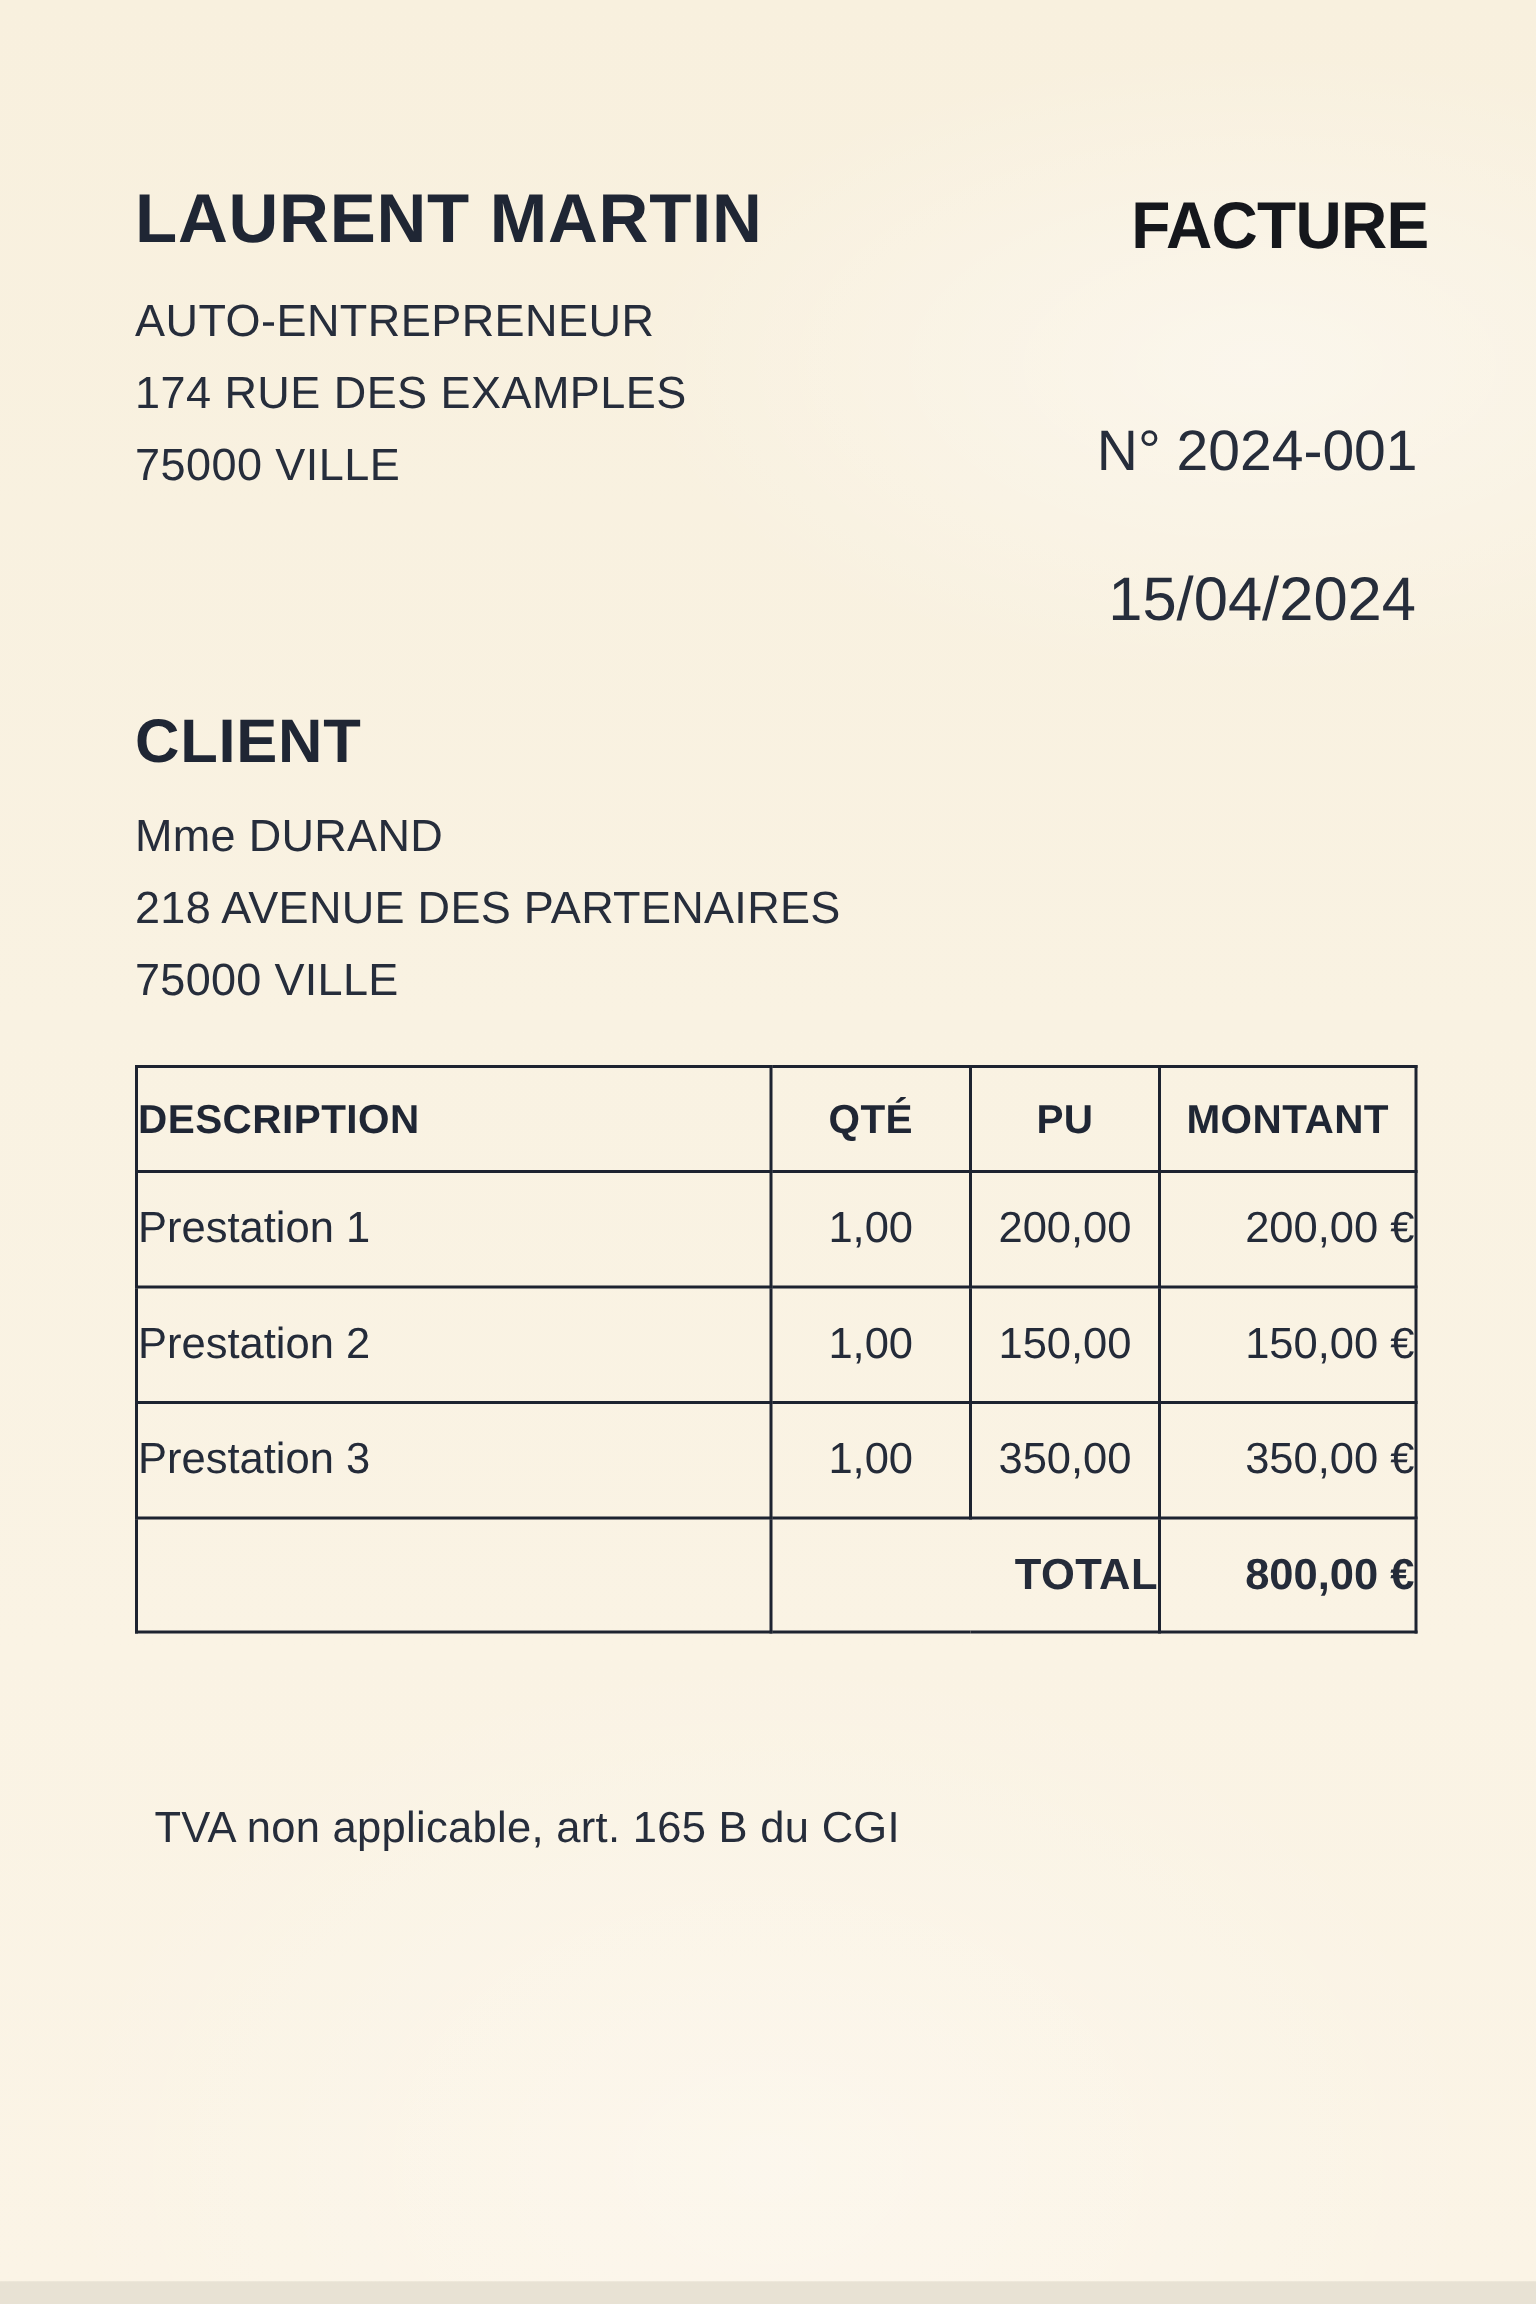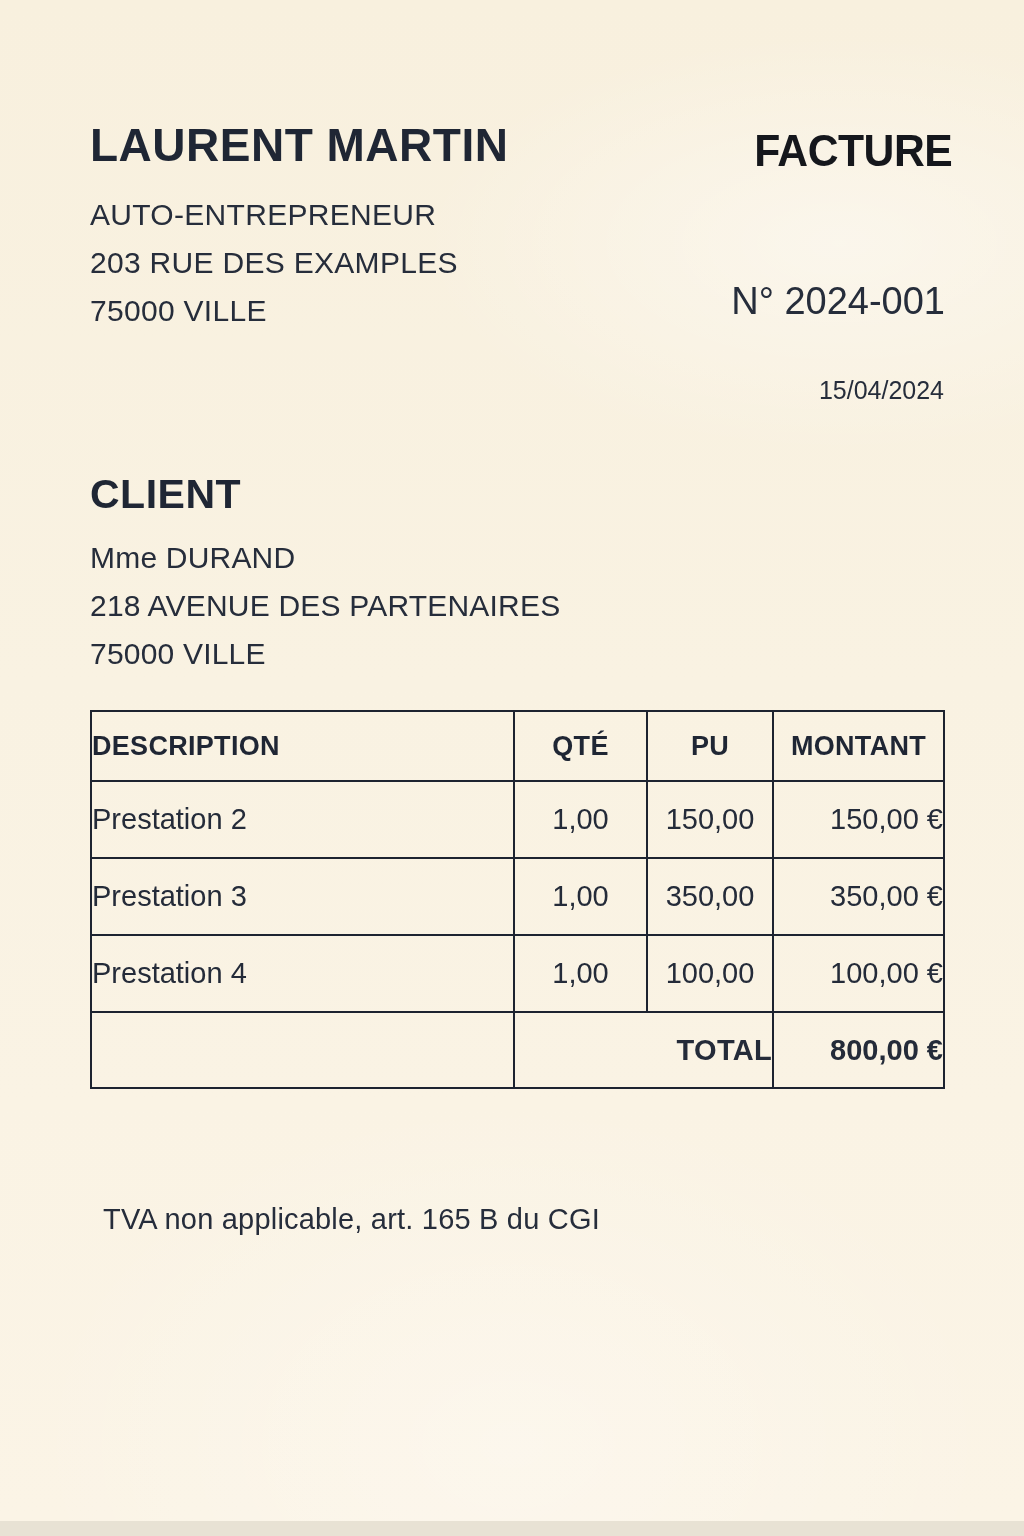--- a/index.html
+++ b/index.html
@@ -55,21 +55,21 @@
     position: absolute;
     top: 280px;
     right: 79px;
     font-size: 38px;
     color: #262d3b;
   }
   .invoice-date {
     position: absolute;
     top: 376px;
     right: 80px;
-    font-size: 25px;
+    font-size: 41px;
     color: #262d3b;
   }
 
   
   .client { position: absolute; left: 90px; top: 472px; }
   .client-heading {
     font-size: 41px;
     font-weight: bold;
     letter-spacing: 0.5px;
     color: #1f2634;
@@ -147,21 +147,21 @@
   }
 </style>
 </head>
 <body>
 
 <div class="page">
 
   <div class="seller">
     <div class="seller-name">LAURENT MARTIN</div>
     <div class="seller-line">AUTO-ENTREPRENEUR</div>
-    <div class="seller-line">203 RUE DES EXAMPLES</div>
+    <div class="seller-line">174 RUE DES EXAMPLES</div>
     <div class="seller-line">75000 VILLE</div>
   </div>
 
   <div class="invoice-title">FACTURE</div>
   <div class="invoice-number">N° 2024-001</div>
   <div class="invoice-date">15/04/2024</div>
 
   <div class="client">
     <div class="client-heading">CLIENT</div>
     <div class="client-line">Mme DURAND</div>
@@ -179,37 +179,37 @@
     <thead>
       <tr>
         <th class="th-desc">DESCRIPTION</th>
         <th class="th-qty">QTÉ</th>
         <th class="th-pu">PU</th>
         <th class="th-montant">MONTANT</th>
       </tr>
     </thead>
     <tbody>
       <tr>
+        <td class="td-desc">Prestation 1</td>
+        <td class="td-qty">1,00</td>
+        <td class="td-pu">200,00</td>
+        <td class="td-montant">200,00 €</td>
+      </tr>
+      <tr>
         <td class="td-desc">Prestation 2</td>
         <td class="td-qty">1,00</td>
         <td class="td-pu">150,00</td>
         <td class="td-montant">150,00 €</td>
       </tr>
       <tr>
         <td class="td-desc">Prestation 3</td>
         <td class="td-qty">1,00</td>
         <td class="td-pu">350,00</td>
         <td class="td-montant">350,00 €</td>
       </tr>
-      <tr>
-        <td class="td-desc">Prestation 4</td>
-        <td class="td-qty">1,00</td>
-        <td class="td-pu">100,00</td>
-        <td class="td-montant">100,00 €</td>
-      </tr>
       <tr class="total-row">
         <td class="td-desc"></td>
         <td class="td-total-label" colspan="2">TOTAL</td>
         <td class="td-total-value">800,00 €</td>
       </tr>
     </tbody>
   </table>
 
   <div class="footer-note">TVA non applicable, art. 165 B du CGI</div>
 

